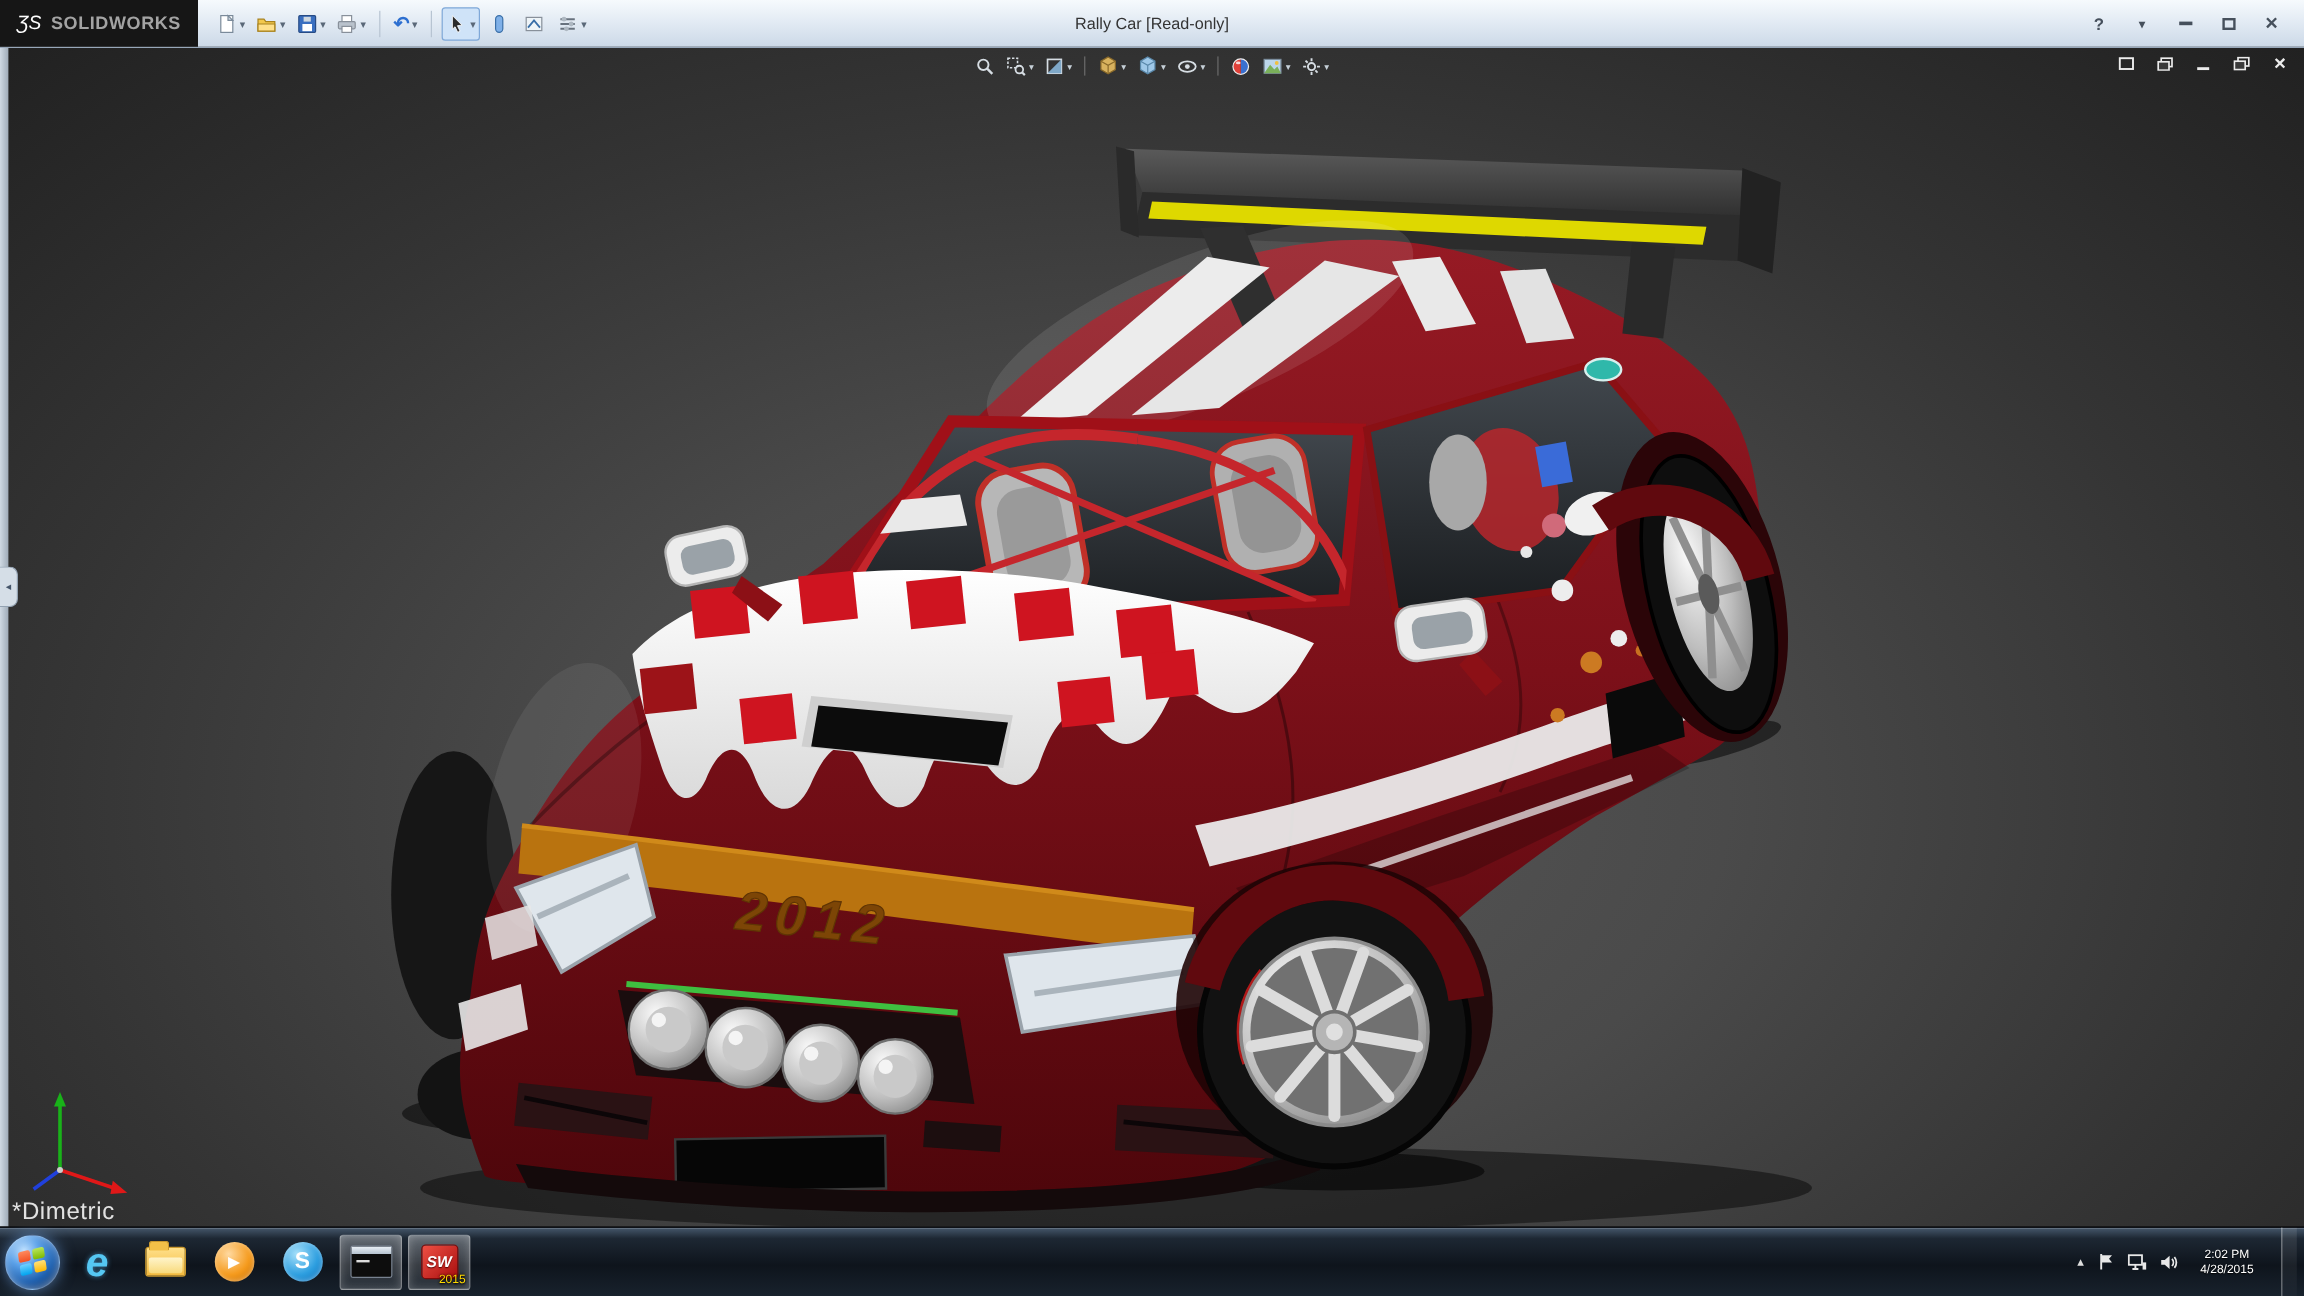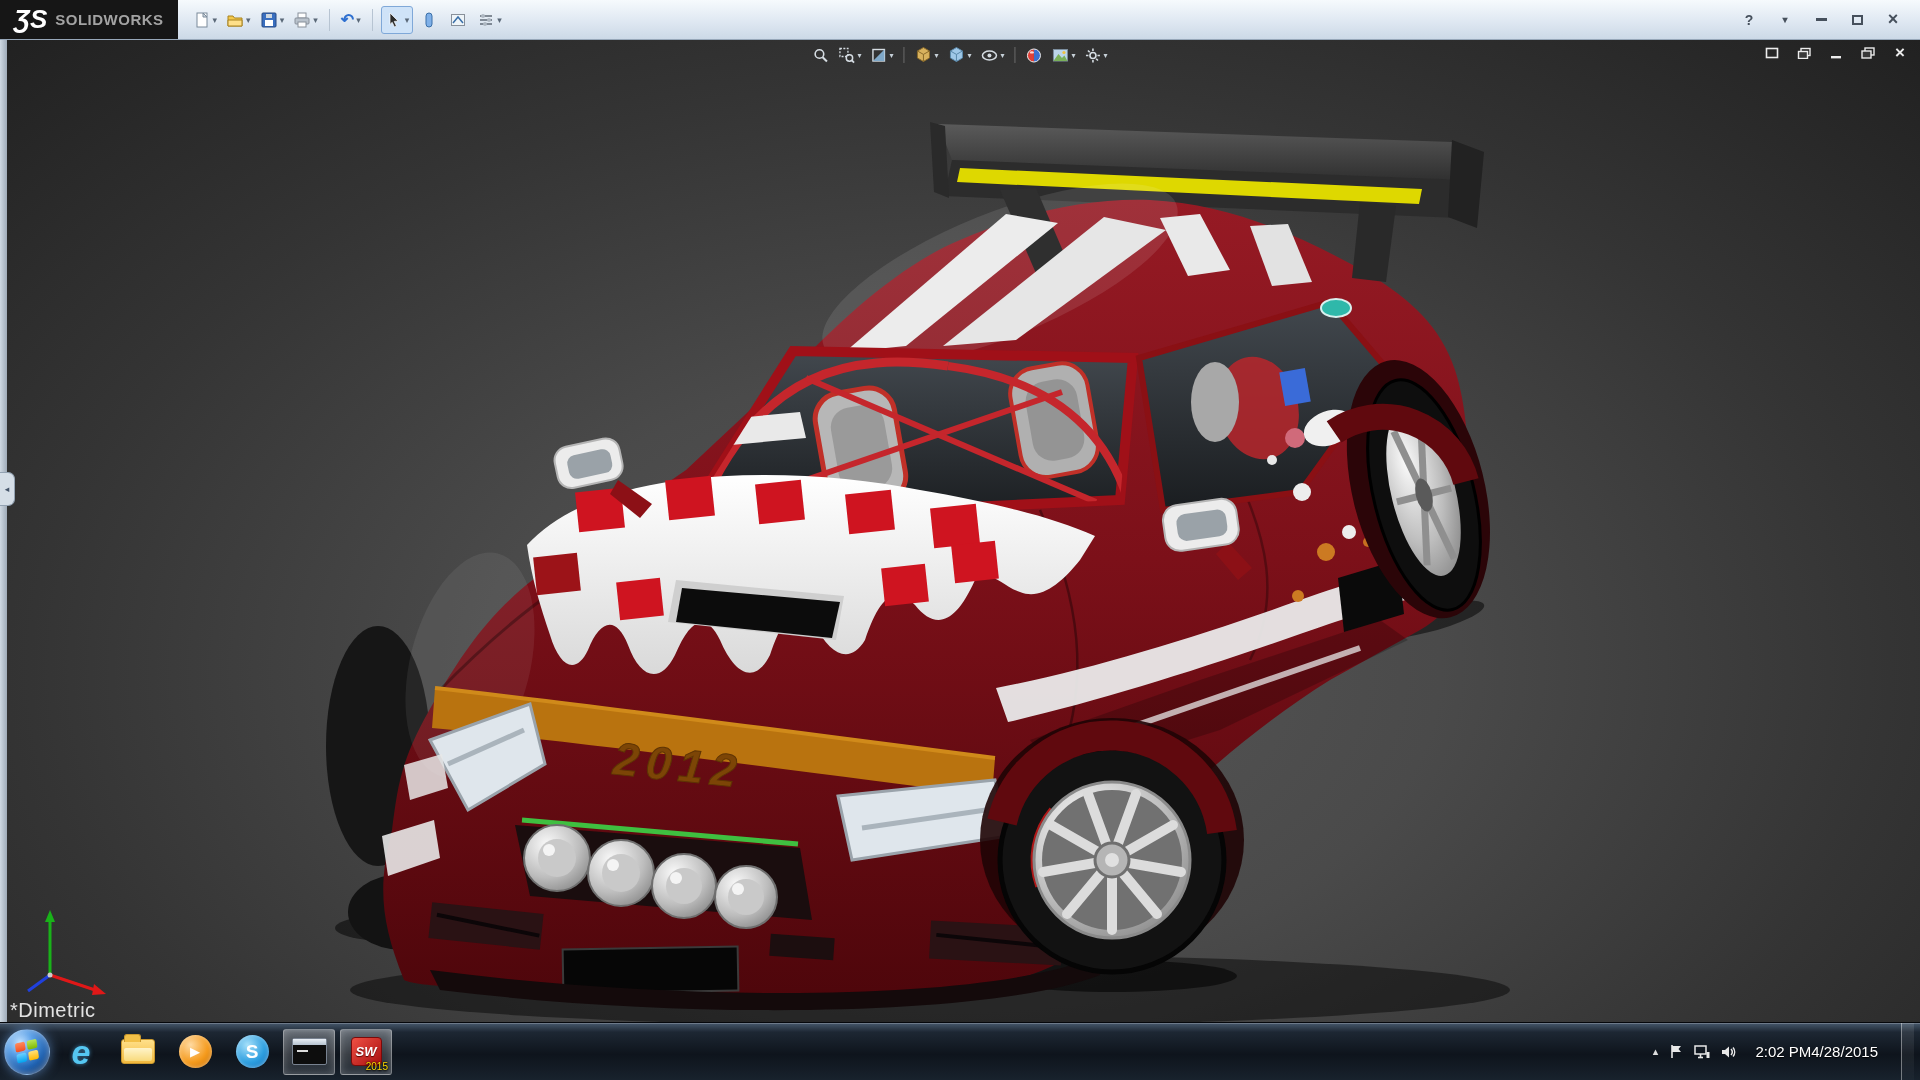--- a/index.html
+++ b/index.html
@@ -2,21 +2,21 @@
 <html><head>
 <meta charset="utf-8">
 <style>
   *{margin:0;padding:0;box-sizing:border-box}
   html,body{width:1920px;height:1080px;overflow:hidden;font-family:"Liberation Sans",sans-serif;background:#000}
   .screen{width:1920px;height:1080px;display:flex;flex-direction:column}
 
   
   .titlebar{height:40px;display:flex;align-items:center;background:linear-gradient(#f6fafd,#dfe8f2 55%,#ccd9e7);border-bottom:1px solid #97a7b9;position:relative;z-index:6}
   .logo{height:100%;background:#161616;display:flex;align-items:center;padding:0 14px;gap:8px;flex:0 0 auto}
-  .logo-mark{color:#fff;font-weight:bold;font-style:italic;font-size:26px}
+  .logo-mark{color:#fff;font-weight:normal;font-style:italic;font-size:16px}
   .logo-text{color:#a3a3a3;font-weight:bold;font-size:15px;letter-spacing:.5px}
   .tbar{display:flex;align-items:center;gap:3px;padding:0 12px;z-index:2}
   .tbn{height:28px;min-width:26px;display:flex;align-items:center;justify-content:center;border-radius:3px;padding:0 3px}
   .tbn.active{background:#cfe3f8;border:1px solid #7fa8d8}
   .dd::after{content:"▾";font-size:9px;color:#5a6878;margin-left:2px}
   .tsep{width:1px;height:22px;background:#b7c4d2;margin:0 5px}
   .title{position:absolute;left:0;right:0;text-align:center;font-size:13.5px;color:#333;pointer-events:none}
   .wctrl{margin-left:auto;display:flex;align-items:center;gap:6px;padding-right:12px;z-index:2}
   .wbtn{width:30px;height:22px;display:flex;align-items:center;justify-content:center;color:#46505c;font-size:14px;font-weight:bold}
   .sh-min{width:11px;height:3px;background:#46505c;display:inline-block}
@@ -56,21 +56,21 @@
   .media{width:33px;height:33px;border-radius:50%;background:radial-gradient(circle at 35% 30%,#ffd9a0,#f59b1e 55%,#c06800);display:flex;align-items:center;justify-content:center;color:#fff;font-size:13px;box-shadow:inset 0 0 4px rgba(255,255,255,.5)}
   .msgr{width:33px;height:33px;border-radius:50%;background:radial-gradient(circle at 35% 30%,#a6e0fa,#2e9fe0 55%,#0b69b4);display:flex;align-items:center;justify-content:center;color:#fff;font-weight:bold;font-size:19px;box-shadow:inset 0 0 4px rgba(255,255,255,.5)} 
   .cmdw{width:35px;height:27px;background:#0d0d0d;border:1px solid #788290;border-radius:2px;position:relative}
   .cmdw::before{content:"";position:absolute;top:0;left:0;right:0;height:6px;background:linear-gradient(#e9eff5,#b5c2cf)}
   .cmdw::after{content:"";position:absolute;left:4px;top:11px;width:11px;height:2px;background:#ddd}
   .swi{position:relative;width:38px;height:36px;display:flex;align-items:center;justify-content:center}
   .swblock{width:31px;height:29px;border-radius:4px;background:linear-gradient(135deg,#ef5044,#a80f0f);border:1px solid #7a0a0a;display:flex;align-items:center;justify-content:center;color:#fff;font-weight:bold;font-style:italic;font-size:13px;text-shadow:0 1px 1px #500}
   .swyear{position:absolute;bottom:-2px;right:-3px;color:#ffd900;font-weight:normal;font-size:10px;text-shadow:0 1px 2px #000,0 0 2px #000}
   .tray{margin-left:auto;display:flex;align-items:center;gap:11px;padding-right:2px}
   .trayic{display:flex;align-items:center;justify-content:center;color:#e8e8e8}
-  .clock{display:flex;align-items:center;justify-content:center;font-size:15px;line-height:1.3;color:#fff;text-shadow:0 1px 1px #000;padding:0 8px}
+  .clock{display:flex;flex-direction:column;align-items:center;justify-content:center;font-size:10px;line-height:1.3;color:#fff;text-shadow:0 1px 1px #000;padding:0 8px}
   .showdesk{width:13px;height:58px;border-left:1px solid rgba(255,255,255,.4);background:linear-gradient(rgba(255,255,255,.10),rgba(255,255,255,.02));margin-left:4px}
 </style>
 </head>
 <body>
 
 <div class="screen">
 
   <header class="titlebar">
     <div class="logo">
       <span class="logo-mark">ƷS</span>
@@ -130,20 +130,21 @@
             <line x1="3" y1="5" x2="15" y2="5" stroke="#68727e" stroke-width="1.6"></line>
             <line x1="3" y1="9" x2="15" y2="9" stroke="#68727e" stroke-width="1.6"></line>
             <line x1="3" y1="13" x2="15" y2="13" stroke="#68727e" stroke-width="1.6"></line>
             <circle cx="6" cy="5" r="2" fill="#aeb8c2"></circle>
             <circle cx="12" cy="9" r="2" fill="#aeb8c2"></circle>
             <circle cx="8" cy="13" r="2" fill="#aeb8c2"></circle>
           </svg>
       </span>
     </div>
 
+    <div class="title">Rally Car [Read-only]</div>
 
     <div class="wctrl">
       <span class="wbtn">?</span>
       <span class="wbtn">
           <span class="ic" data-glyph="▾" style="font-size:10px"></span>
         </span>
       <span class="wbtn">
           <span class="sh-min"></span>
         </span>
       <span class="wbtn">

